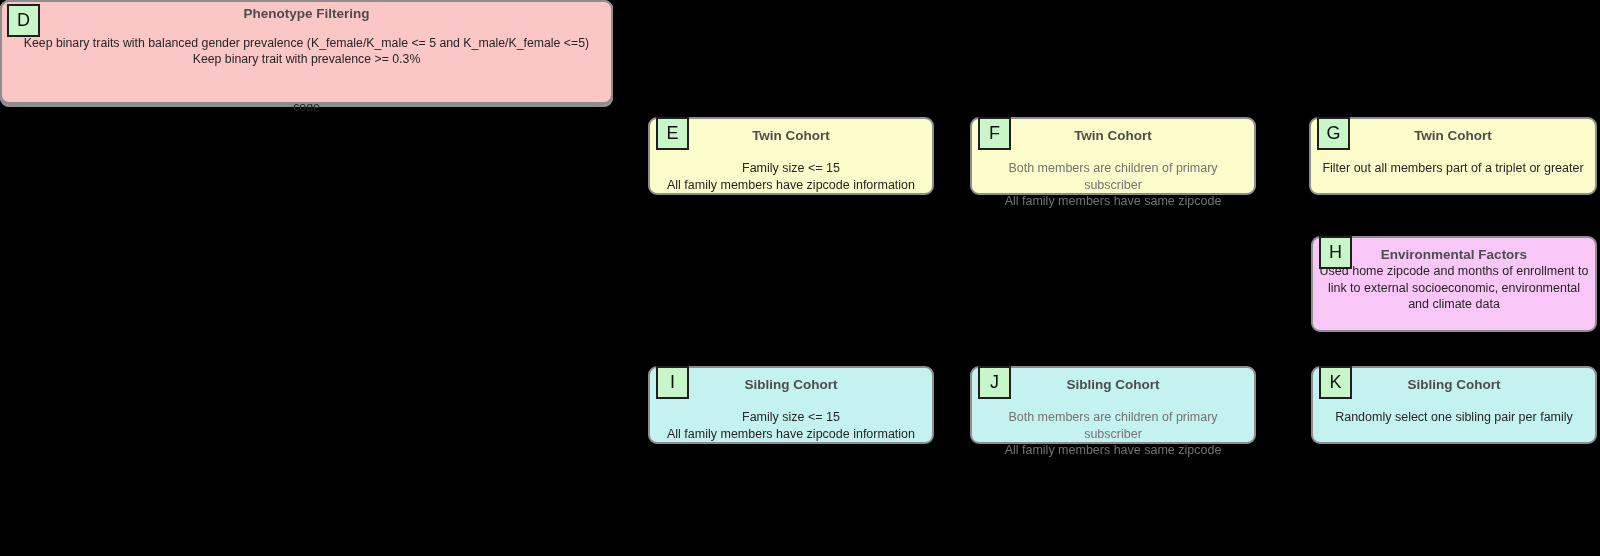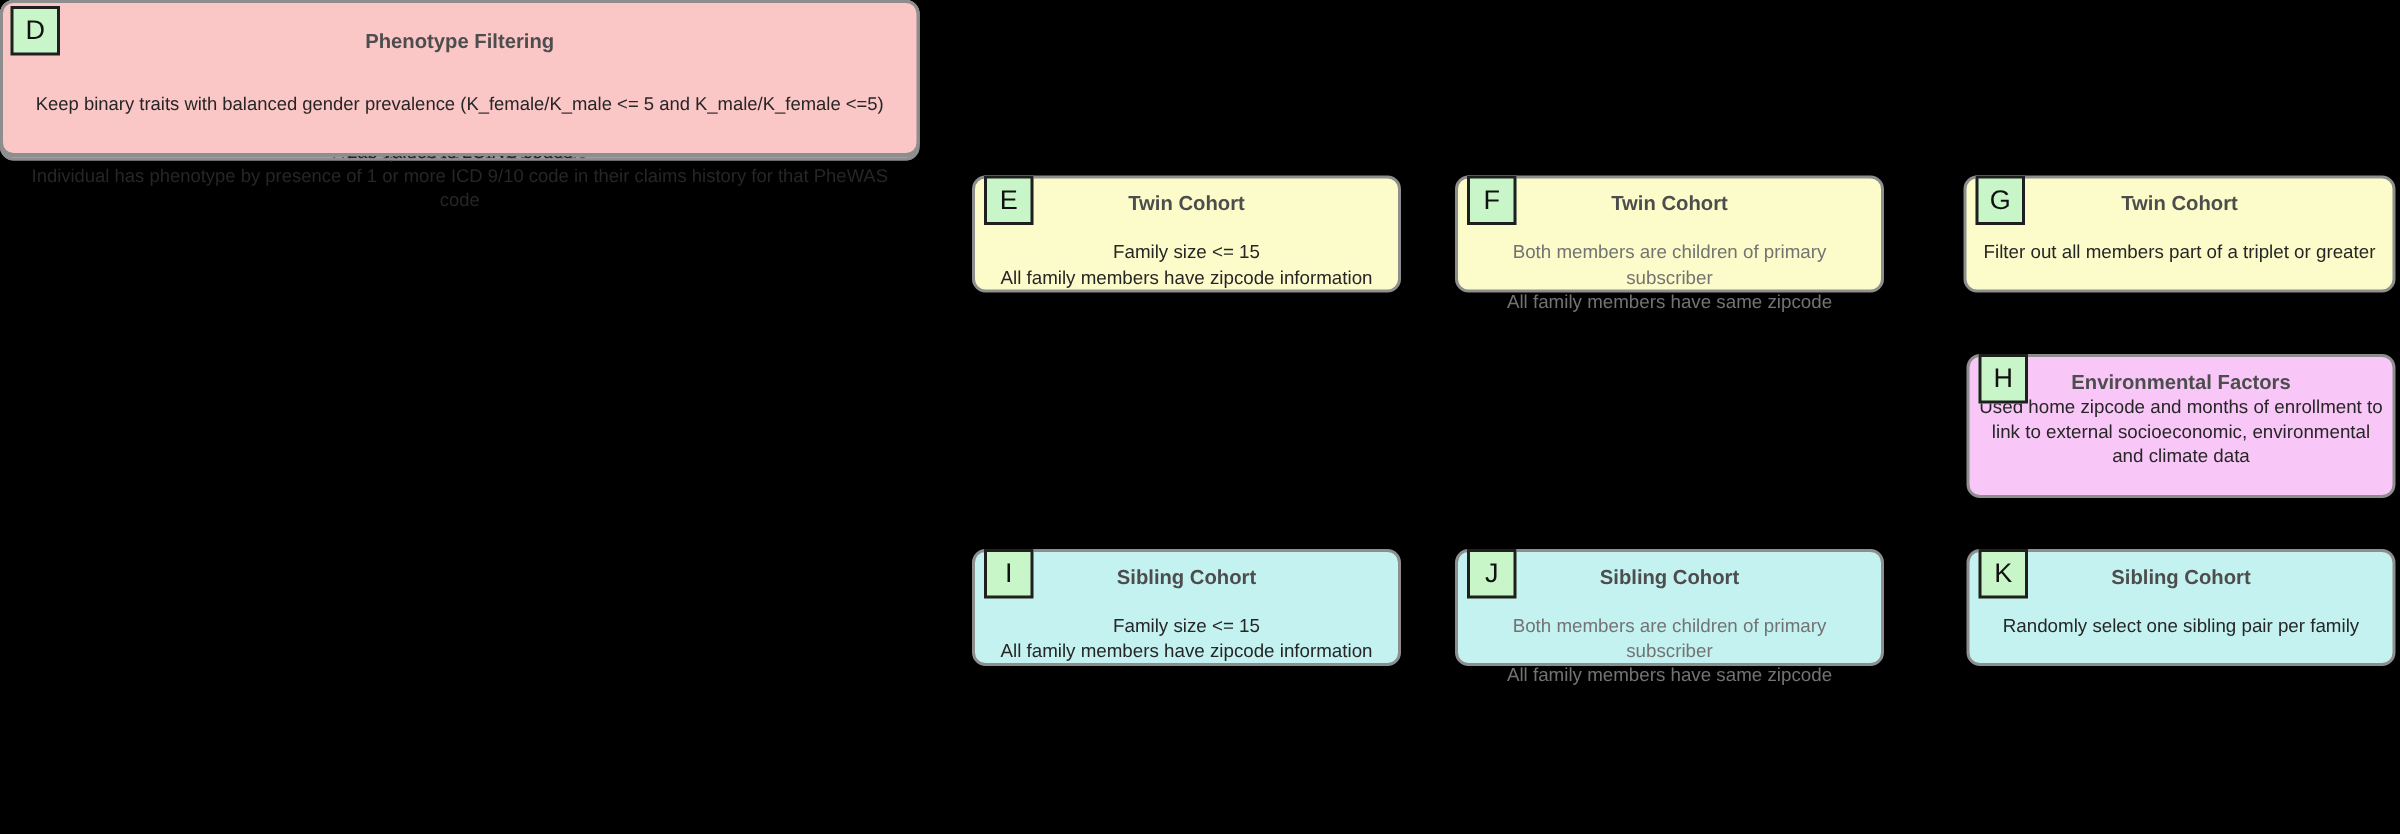--- a/index.html
+++ b/index.html
@@ -33,29 +33,29 @@
     text-align:center;
     top:-2px;left:6px;
   }
   .wide .tag{top:2px;left:5px;}
   .title{
     font-weight:bold;
     font-size:13.5px;
     color:#4d4d4d;
     padding-top:9px;
   }
-  .wide .title{padding-top:18px;}
+  .wide .title{padding-top:4px;}
   .body{
     margin-top:17px;
     font-size:12.5px;
     line-height:16.5px;
     color:#262626;
     padding:0 6px;
   }
-  .wide .body{margin-top:26px;font-size:12.8px;line-height:16px;}
+  .wide .body{margin-top:14px;font-size:12.8px;line-height:16px;}
   .b-c .body, .b-d .body{font-size:12.3px;}
   .muted .body{color:#737373;}
   .b-h .body{margin-top:1px;padding:0 5px;}
 
   
   .b-a{left:0;top:3;width:613px;height:107px;}
   .b-b{left:0;top:150;width:613px;height:107px;}
   .b-c{left:0;top:296;width:613px;height:105px;}
   .b-d{left:0;top:441;width:613px;height:104px;}
   .b-e{left:648px;top:117px;width:286px;height:78px;}
@@ -108,20 +108,21 @@
     </div>
   </div>
 
   <div class="node pink wide b-d">
     <div class="tag">
       <span>D</span>
     </div>
     <div class="title">Phenotype Filtering</div>
     <div class="body">
       <div>Keep binary traits with balanced gender prevalence (K_female/K_male &lt;= 5 and K_male/K_female &lt;=5)</div>
+      <div>Keep binary trait with prevalence &gt;= 0.3%</div>
     </div>
   </div>
 
   <div class="node yellow b-e">
     <div class="tag">
       <span>E</span>
     </div>
     <div class="title">Twin Cohort</div>
     <div class="body">
       <div>Family size &lt;= 15</div>

